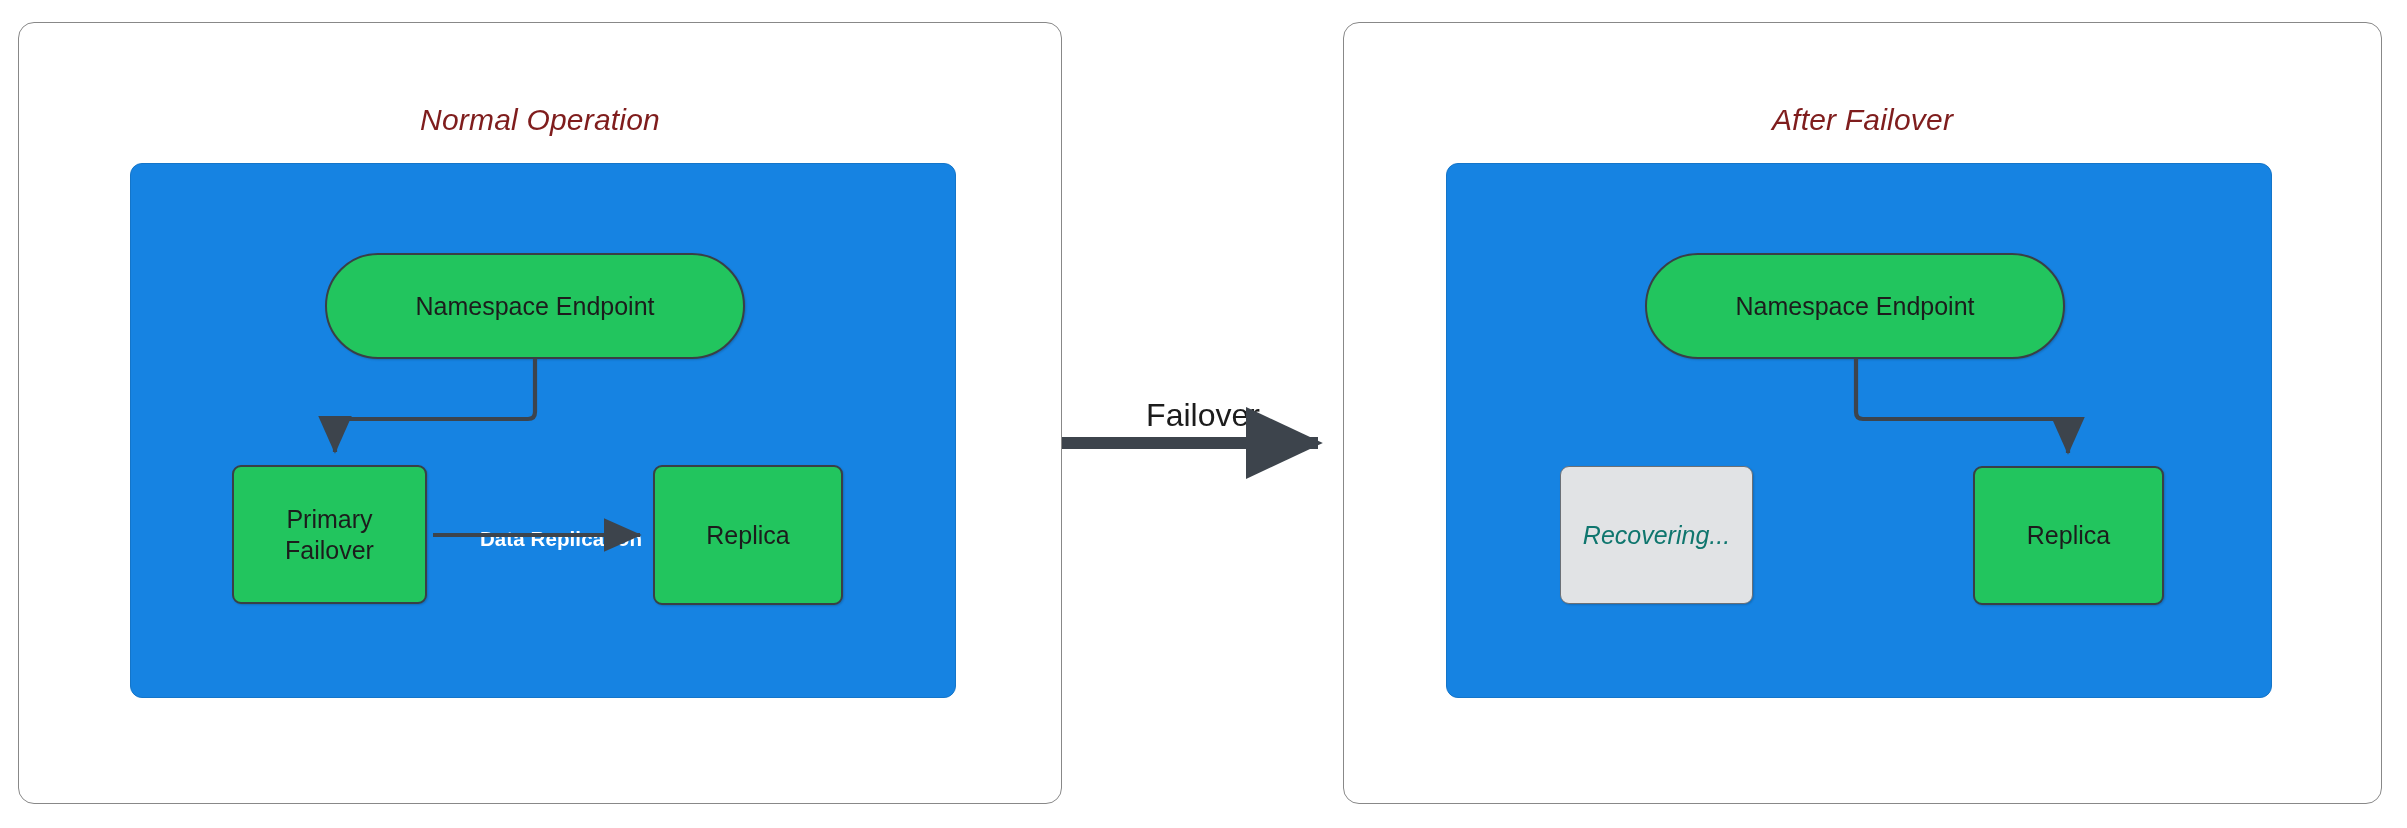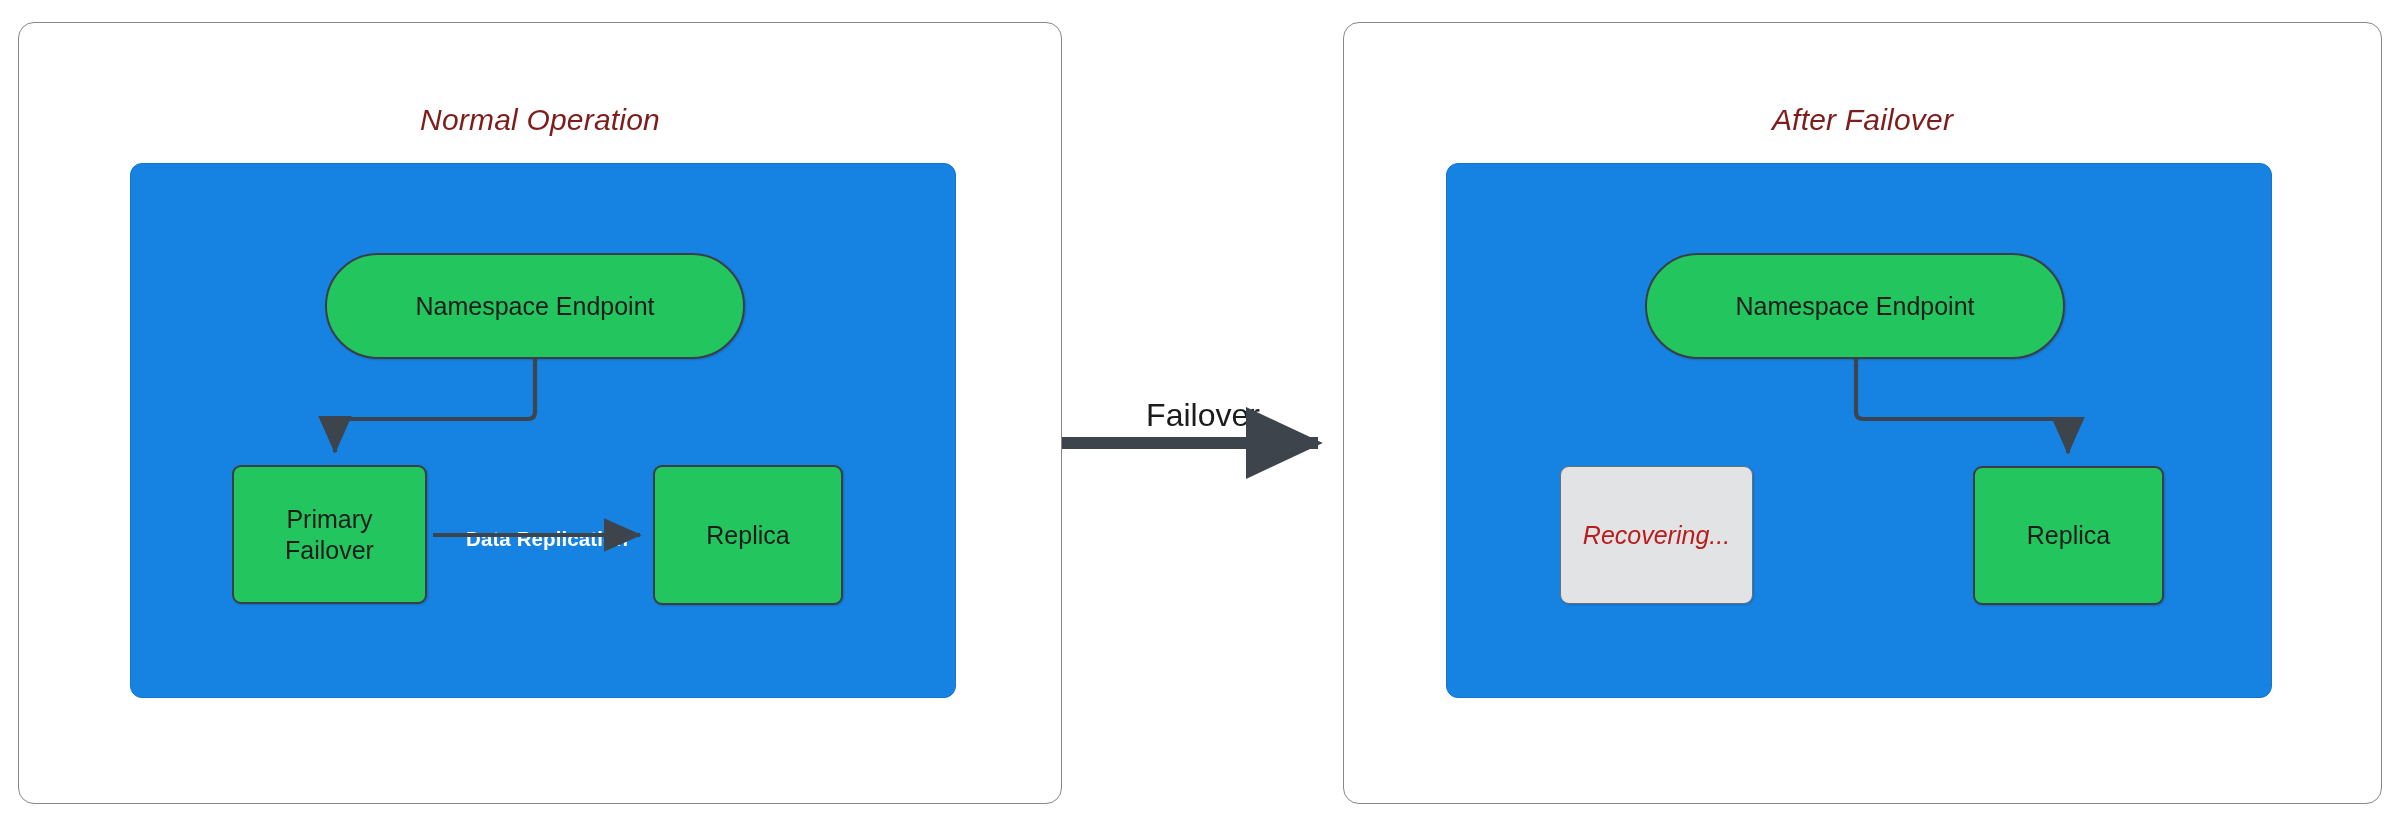--- a/index.html
+++ b/index.html
@@ -73,31 +73,31 @@
   #pill-left   { left: 325px;  top: 253px; width: 420px; height: 106px; }
   #pill-right  { left: 1645px; top: 253px; width: 420px; height: 106px; }
 
   #node-primary { left: 232px; top: 465px; width: 195px; height: 139px; }
   #node-replica-left { left: 653px; top: 465px; width: 190px; height: 140px; }
 
   #node-recovering {
     left: 1560px; top: 466px; width: 193px; height: 138px;
     background: #e1e3e5;
     border: 1.8px solid #6b7076;
-    color: #b91c1c;
+    color: #0f766e;
     font-style: italic;
   }
   #node-replica-right { left: 1973px; top: 466px; width: 191px; height: 139px; }
 
   .repl-label {
     position: absolute;
     left: 466px;
     top: 527px;
     width: 190px;
-    text-align: left;
+    text-align: center;
     font-size: 20.5px;
     font-weight: bold;
     color: #ffffff;
     letter-spacing: 0.1px;
   }
 
   .failover-label {
     position: absolute;
     left: 1062px;
     top: 397px;

